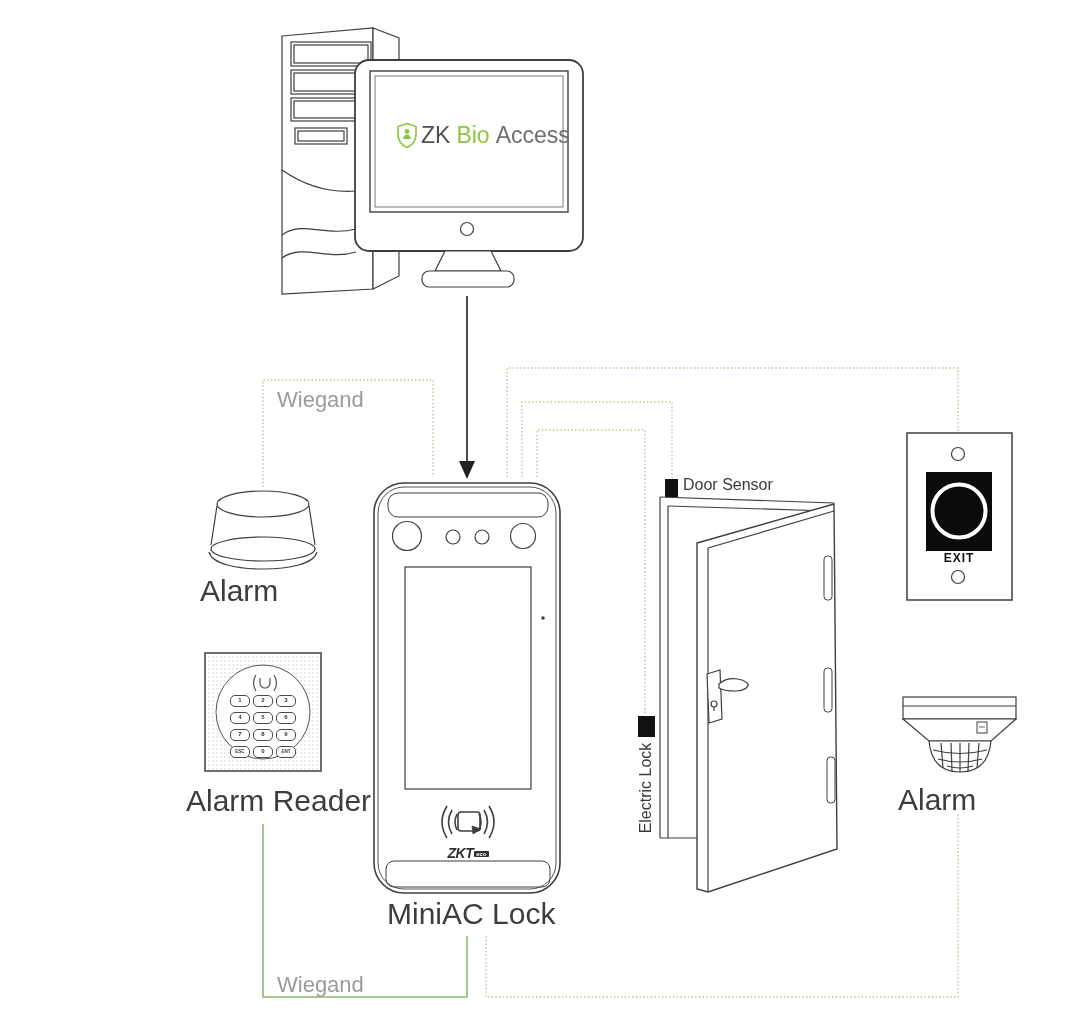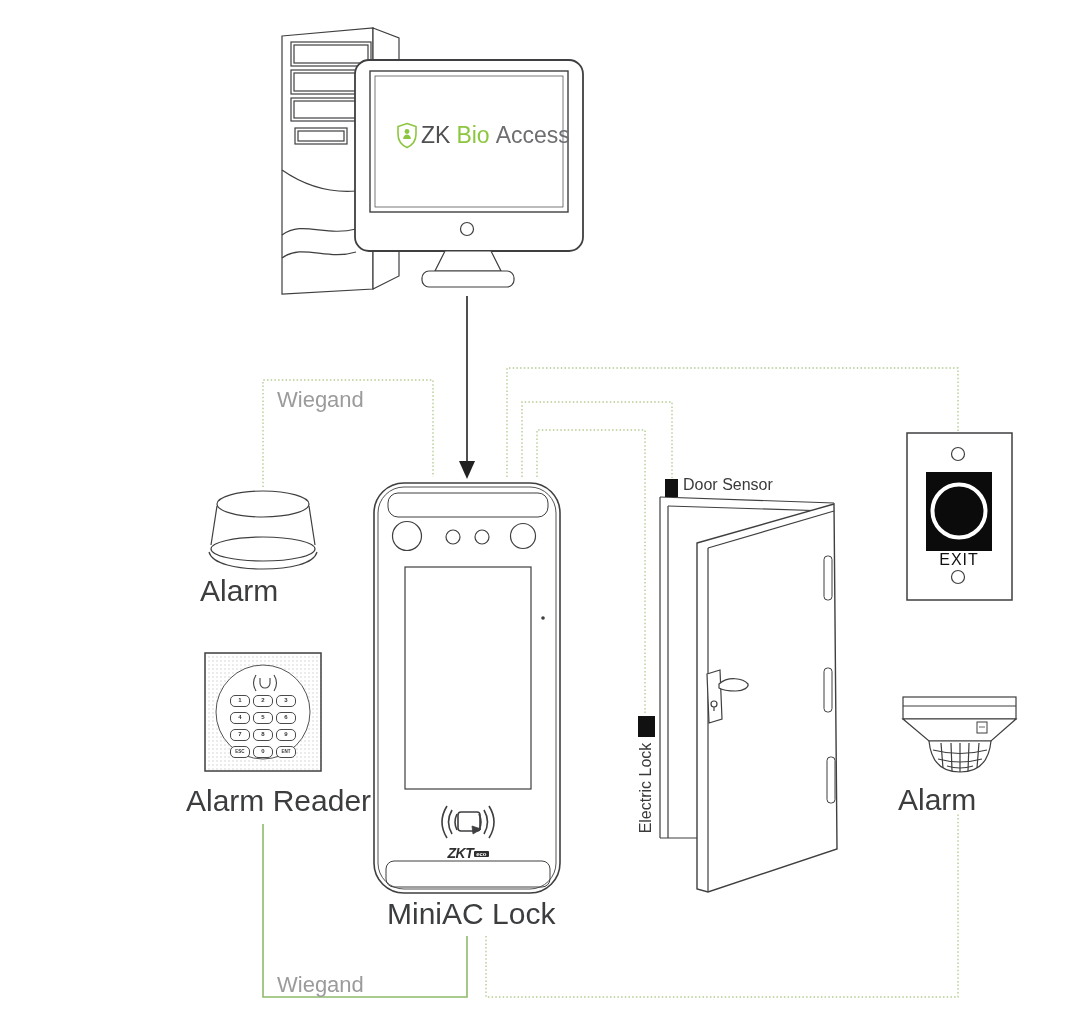--- a/index.html
+++ b/index.html
@@ -19,21 +19,21 @@
   .logo .access{color:#6d6e71;margin-left:6px;}
   .keypad{position:absolute;left:230px;top:695px;width:70px;
           display:grid;grid-template-columns:repeat(3,20px);gap:5px 3px;}
   .key{height:10px;border:1px solid #4a4a4a;border-radius:5px;font-size:6px;
        line-height:9px;text-align:center;color:#333;font-weight:700;background:#fff;}
   .key.small{font-size:4.5px;}
   .notouch{position:absolute;left:926px;top:472px;width:66px;height:79px;
            display:flex;align-items:center;justify-content:center;
            color:#fff;font-size:9px;font-weight:700;}
   .exitcap{position:absolute;left:926px;top:551px;width:66px;text-align:center;
-           color:#111;font-size:16px;font-weight:400;letter-spacing:1px;}
+           color:#111;font-size:12px;font-weight:700;letter-spacing:1px;}
   .brand{position:absolute;left:436px;top:844px;width:64px;text-align:center;white-space:nowrap;}
   .brand .zkt{font-style:italic;font-weight:800;font-size:14px;color:#2f2f31;letter-spacing:-0.5px;}
   .brand .eco{background:#2f2f31;color:#fff;font-size:6px;padding:0 2px;margin-left:1px;
               border-radius:1px;font-weight:700;vertical-align:2px;}
 </style>
 </head>
 <body>
 
 <div class="stage">
 

